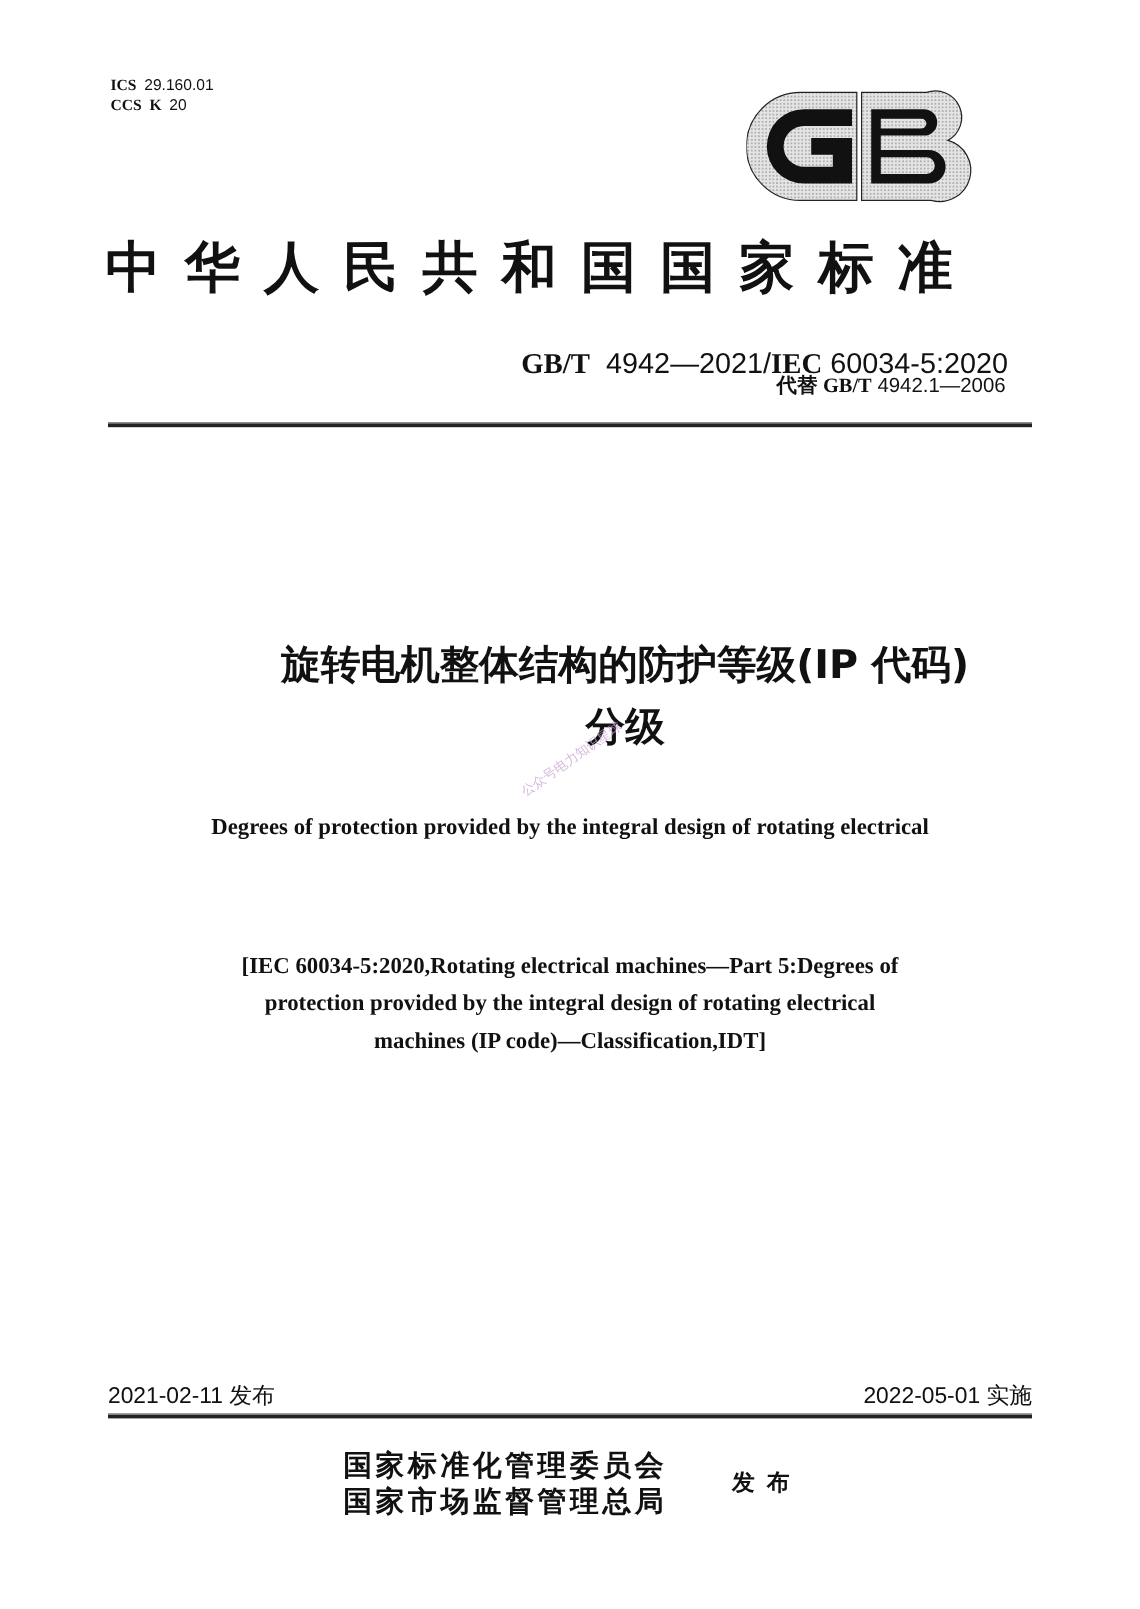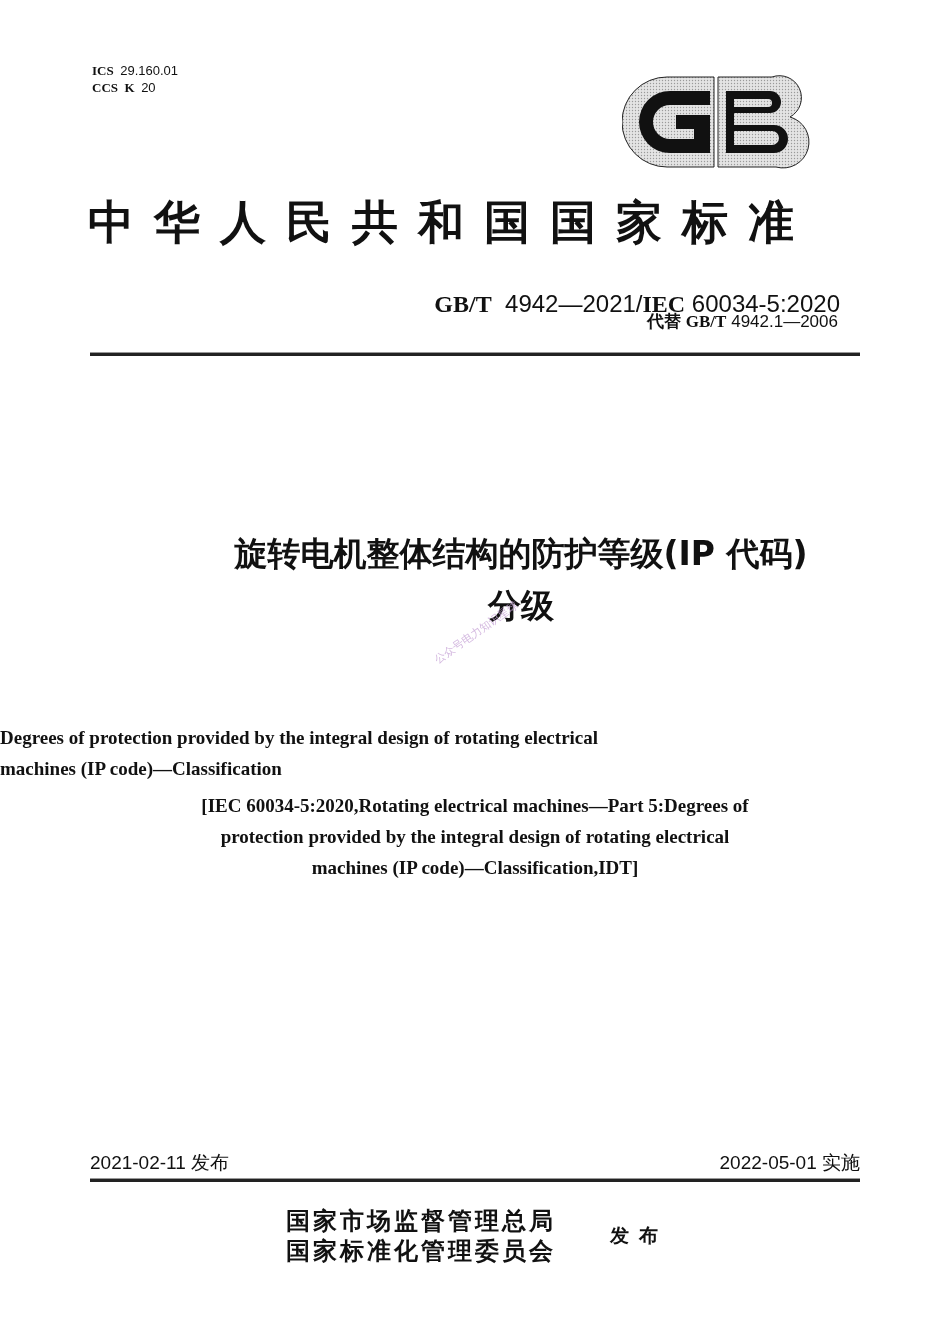--- a/index.html
+++ b/index.html
@@ -8,21 +8,21 @@
     .ics { left: 92px; top: 62px; font-size: 13px; line-height: 17px; font-weight: bold; font-family: "Liberation Serif", serif; }
     .ics .num { font-family: "Liberation Sans", sans-serif; font-weight: normal; }
     .gb-logo { left: 622px; top: 73px; width: 190px; height: 98px; }
     .nat-title { left: 88px; top: 192px; width: 780px; font-size: 46px; font-weight: bold; letter-spacing: 20px; font-family: "DejaVu Serif", serif; white-space: nowrap; }
     .std-no { right: 110px; top: 290px; font-size: 24px; font-family: "Liberation Sans", sans-serif; white-space: nowrap; }
     .std-no b { font-family: "Liberation Serif", serif; }
     .replace { right: 112px; top: 310px; font-size: 17px; font-family: "Liberation Sans", sans-serif; }
     .replace b { font-family: "Liberation Serif", serif; }
     .rule { left: 90px; width: 770px; height: 3px; background: #222; border-top: 1px solid #999; }
     .cn-title { left: 0; width: 950px; text-align: center; font-size: 33px; font-weight: bold; font-family: "DejaVu Sans", sans-serif; line-height: 52px; }
-    .en-title { left: 0; width: 950px; font-size: 19px; font-weight: bold; font-family: "Liberation Serif", serif; line-height: 31px; margin-top: 48px; }
+    .en-title { left: 0; width: 950px; text-align: center; font-size: 19px; font-weight: bold; font-family: "Liberation Serif", serif; line-height: 31px; }
     .idt { left: 0; width: 950px; text-align: center; font-size: 19px; font-weight: bold; font-family: "Liberation Serif", serif; line-height: 31px; }
     .watermark { left: 440px; top: 652px; font-size: 11px; color: #c9a7d8; transform: rotate(-35deg); transform-origin: left bottom; font-family: "DejaVu Sans", sans-serif; white-space: nowrap; opacity: 0.8; }
     .date { top: 1150px; font-size: 19px; font-family: "Liberation Sans", sans-serif; }
     .date-left { left: 90px; }
     .date-right { right: 90px; }
     .issuer { left: 286px; top: 1206px; font-size: 24px; font-weight: bold; letter-spacing: 3px; line-height: 30px; font-family: "DejaVu Serif", serif; }
     .issue-verb { left: 610px; top: 1223px; font-size: 19px; font-weight: bold; letter-spacing: 10px; font-family: "DejaVu Serif", serif; text-align: right; }
   </style>
 </head>
 <body>
@@ -64,31 +64,30 @@
 
 <div class="abs cn-title" style="top:528px;padding-left:46px;">
   <div>旋转电机整体结构的防护等级(IP 代码)</div>
   <div>分级</div>
 </div>
 
 <div class="abs watermark">公众号电力知识星球</div>
 
 <div class="abs en-title" style="top:674px;">
   <div>Degrees of protection provided by the integral design of rotating electrical</div>
-  <div>machines (IP code)—Classification</div>
 </div>
 
 <div class="abs idt" style="top:790px;">
   <div>[IEC 60034-5:2020,Rotating electrical machines—Part 5:Degrees of</div>
   <div>protection provided by the integral design of rotating electrical</div>
   <div>machines (IP code)—Classification,IDT]</div>
 </div>
 
 <div class="abs date date-left">2021-02-11 发布</div>
 <div class="abs date date-right">2022-05-01 实施</div>
 
 <div class="abs rule" style="top:1178px;"></div>
 
 <div class="abs issuer">
+  <div>国家标准化管理委员会</div>
   <div>国家市场监督管理总局</div>
-  <div>国家标准化管理委员会</div>
 </div>
 <div class="abs issue-verb">发布</div>
 
 </body></html>

